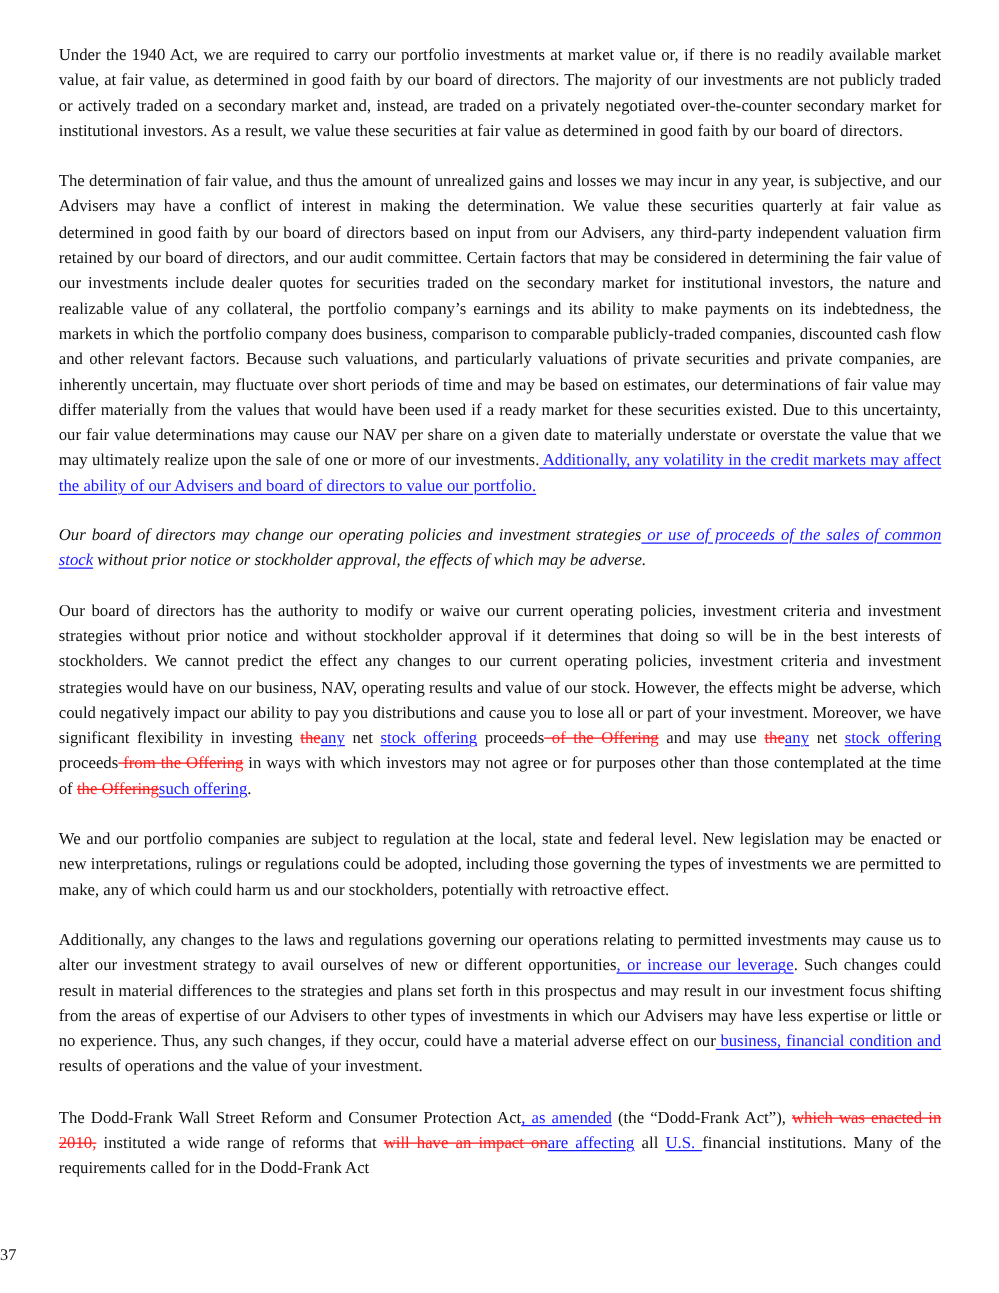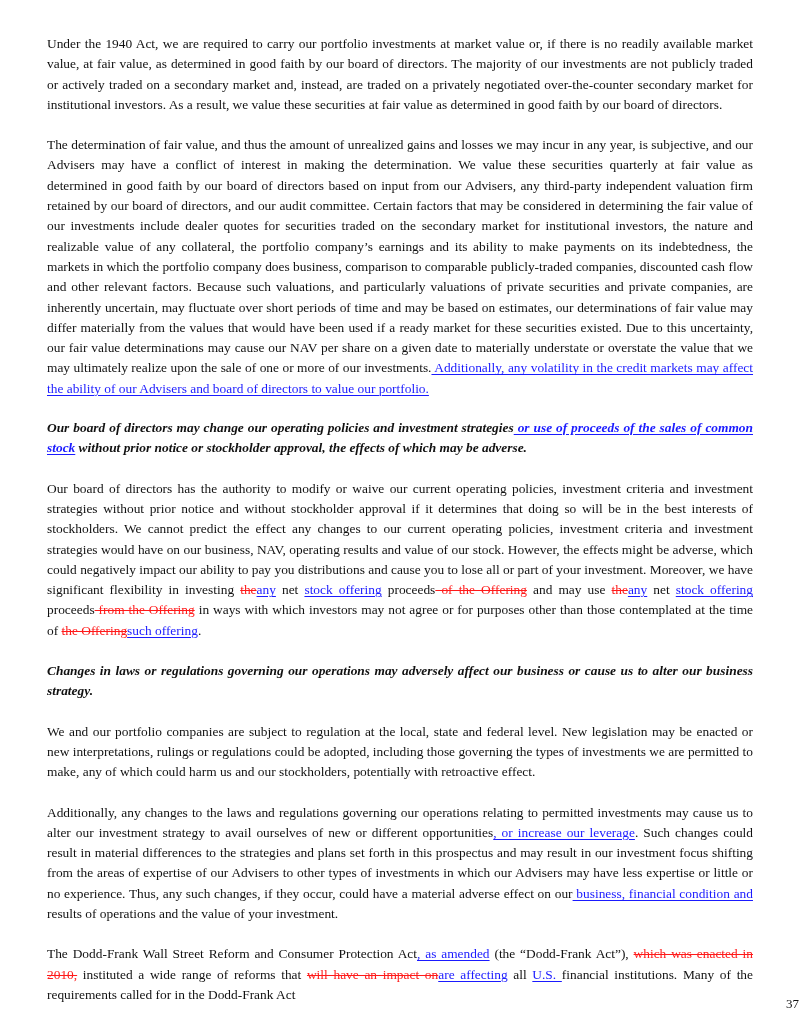--- a/index.html
+++ b/index.html
@@ -4,34 +4,33 @@
 <style>
   html, body { margin: 0; padding: 0; background: #ffffff; }
   body { width: 799px; height: 1034px; position: relative; overflow: hidden; }
   .page {
     position: absolute; left: 47px; top: 34px; width: 706px;
     font-family: "Liberation Serif", serif; font-size: 13.4px; line-height: 20.3px;
     color: #111111; text-align: justify;
   }
   .para { margin: 0 0 20px 0; }
   .para.extra { margin-bottom: 19px; }
-  .heading { margin: 0 0 20px 0; font-weight: bold; font-style: italic; }
+  .heading { margin: 0 0 20px 0; font-weight: normal; font-style: italic; }
   .ins { color: #1a1aff; text-decoration: underline; text-decoration-thickness: 1px; text-underline-offset: 2px; }
   .del { color: #ff1a1a; text-decoration: line-through; text-decoration-thickness: 1px; }
   .page-number {
-    position: absolute; left: 0; width: 799px; top: 996px; text-align: right;
+    position: absolute; left: 0; width: 799px; top: 996px; text-align: left;
     font-family: "Liberation Serif", serif; font-size: 13px; color: #111111;
   }
 </style>
 </head>
 <body>
 
 <div class="page" id="page">
     <p class="para"><span>Under the 1940 Act, we are required to carry our portfolio investments at market value or, if there is no readily available market value, at fair value, as determined in good faith by our board of directors. The majority of our investments are not publicly traded or actively traded on a secondary market and, instead, are traded on a privately negotiated over-the-counter secondary market for institutional investors. As a result, we value these securities at fair value as determined in good faith by our board of directors.</span></p>
     <p class="para extra"><span>The determination of fair value, and thus the amount of unrealized gains and losses we may incur in any year, is subjective, and our Advisers may have a conflict of interest in making the determination. We value these securities quarterly at fair value as determined in good faith by our board of directors based on input from our Advisers, any third-party independent valuation firm retained by our board of directors, and our audit committee. Certain factors that may be considered in determining the fair value of our investments include dealer quotes for securities traded on the secondary market for institutional investors, the nature and realizable value of any collateral, the portfolio company’s earnings and its ability to make payments on its indebtedness, the markets in which the portfolio company does business, comparison to comparable publicly-traded companies, discounted cash flow and other relevant factors. Because such valuations, and particularly valuations of private securities and private companies, are inherently uncertain, may fluctuate over short periods of time and may be based on estimates, our determinations of fair value may differ materially from the values that would have been used if a ready market for these securities existed. Due to this uncertainty, our fair value determinations may cause our NAV per share on a given date to materially understate or overstate the value that we may ultimately realize upon the sale of one or more of our investments.</span><span class="ins"> Additionally, any volatility in the credit markets may affect the ability of our Advisers and board of directors to value our portfolio.</span></p>
     <p class="heading"><span>Our board of directors may change our operating policies and investment strategies</span><span class="ins"> or use of proceeds of the sales of common stock</span><span> without prior notice or stockholder approval, the effects of which may be adverse.</span></p>
     <p class="para"><span>Our board of directors has the authority to modify or waive our current operating policies, investment criteria and investment strategies without prior notice and without stockholder approval if it determines that doing so will be in the best interests of stockholders. We cannot predict the effect any changes to our current operating policies, investment criteria and investment strategies would have on our business, NAV, operating results and value of our stock. However, the effects might be adverse, which could negatively impact our ability to pay you distributions and cause you to lose all or part of your investment. Moreover, we have significant flexibility in investing </span><span class="del">the</span><span class="ins">any</span><span> net </span><span class="ins">stock offering</span><span> proceeds</span><span class="del"> of the Offering</span><span> and may use </span><span class="del">the</span><span class="ins">any</span><span> net </span><span class="ins">stock offering</span><span> proceeds</span><span class="del"> from the Offering</span><span> in ways with which investors may not agree or for purposes other than those contemplated at the time of </span><span class="del">the Offering</span><span class="ins">such offering</span><span>.</span></p>
-    <p class="heading"><span>Changes in laws or regulations governing our operations may adversely affect our business or cause us to alter our business strategy.</span></p>
     <p class="para"><span>We and our portfolio companies are subject to regulation at the local, state and federal level. New legislation may be enacted or new interpretations, rulings or regulations could be adopted, including those governing the types of investments we are permitted to make, any of which could harm us and our stockholders, potentially with retroactive effect.</span></p>
     <p class="para"><span>Additionally, any changes to the laws and regulations governing our operations relating to permitted investments may cause us to alter our investment strategy to avail ourselves of new or different opportunities</span><span class="ins">, or increase our leverage</span><span>. Such changes could result in material differences to the strategies and plans set forth in this prospectus and may result in our investment focus shifting from the areas of expertise of our Advisers to other types of investments in which our Advisers may have less expertise or little or no experience. Thus, any such changes, if they occur, could have a material adverse effect on our</span><span class="ins"> business, financial condition and</span><span> results of operations and the value of your investment.</span></p>
     <p class="para"><span>The Dodd-Frank Wall Street Reform and Consumer Protection Act</span><span class="ins">, as amended</span><span> (the “Dodd-Frank Act”), </span><span class="del">which was enacted in 2010,</span><span> instituted a wide range of reforms that </span><span class="del">will have an impact on</span><span class="ins">are affecting</span><span> all </span><span class="ins">U.S. </span><span>financial institutions. Many of the requirements called for in the Dodd-Frank Act </span></p>
   </div>
 <div class="page-number">37</div>
 
 </body></html>

